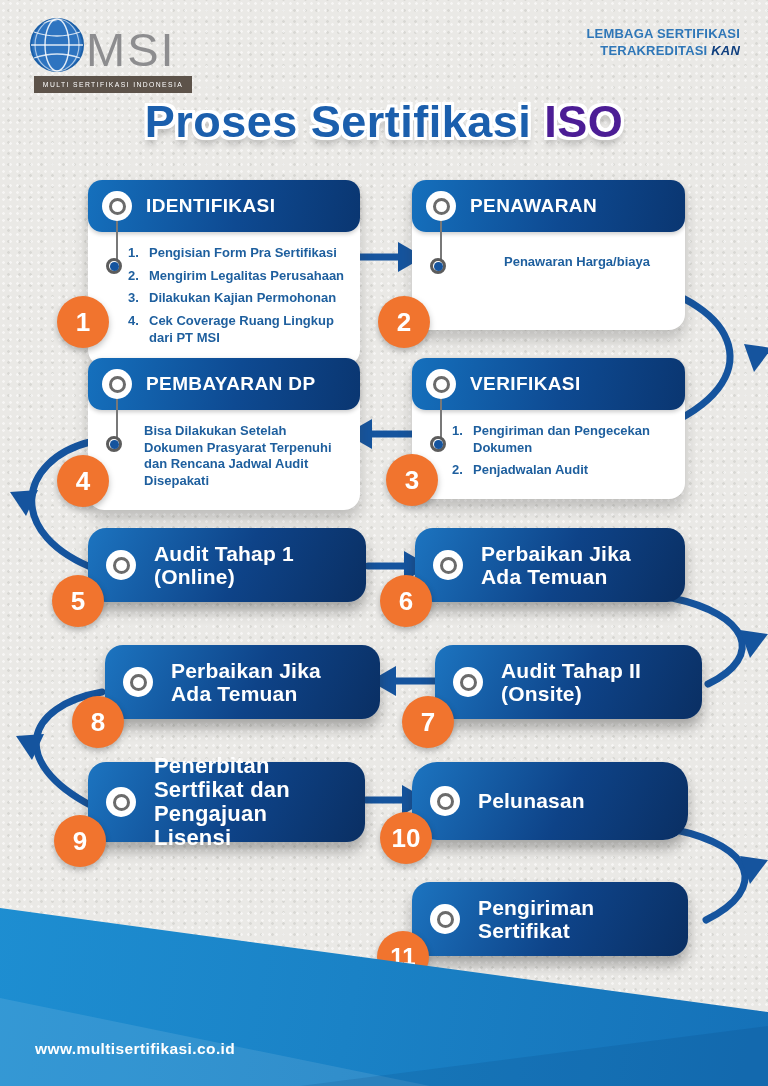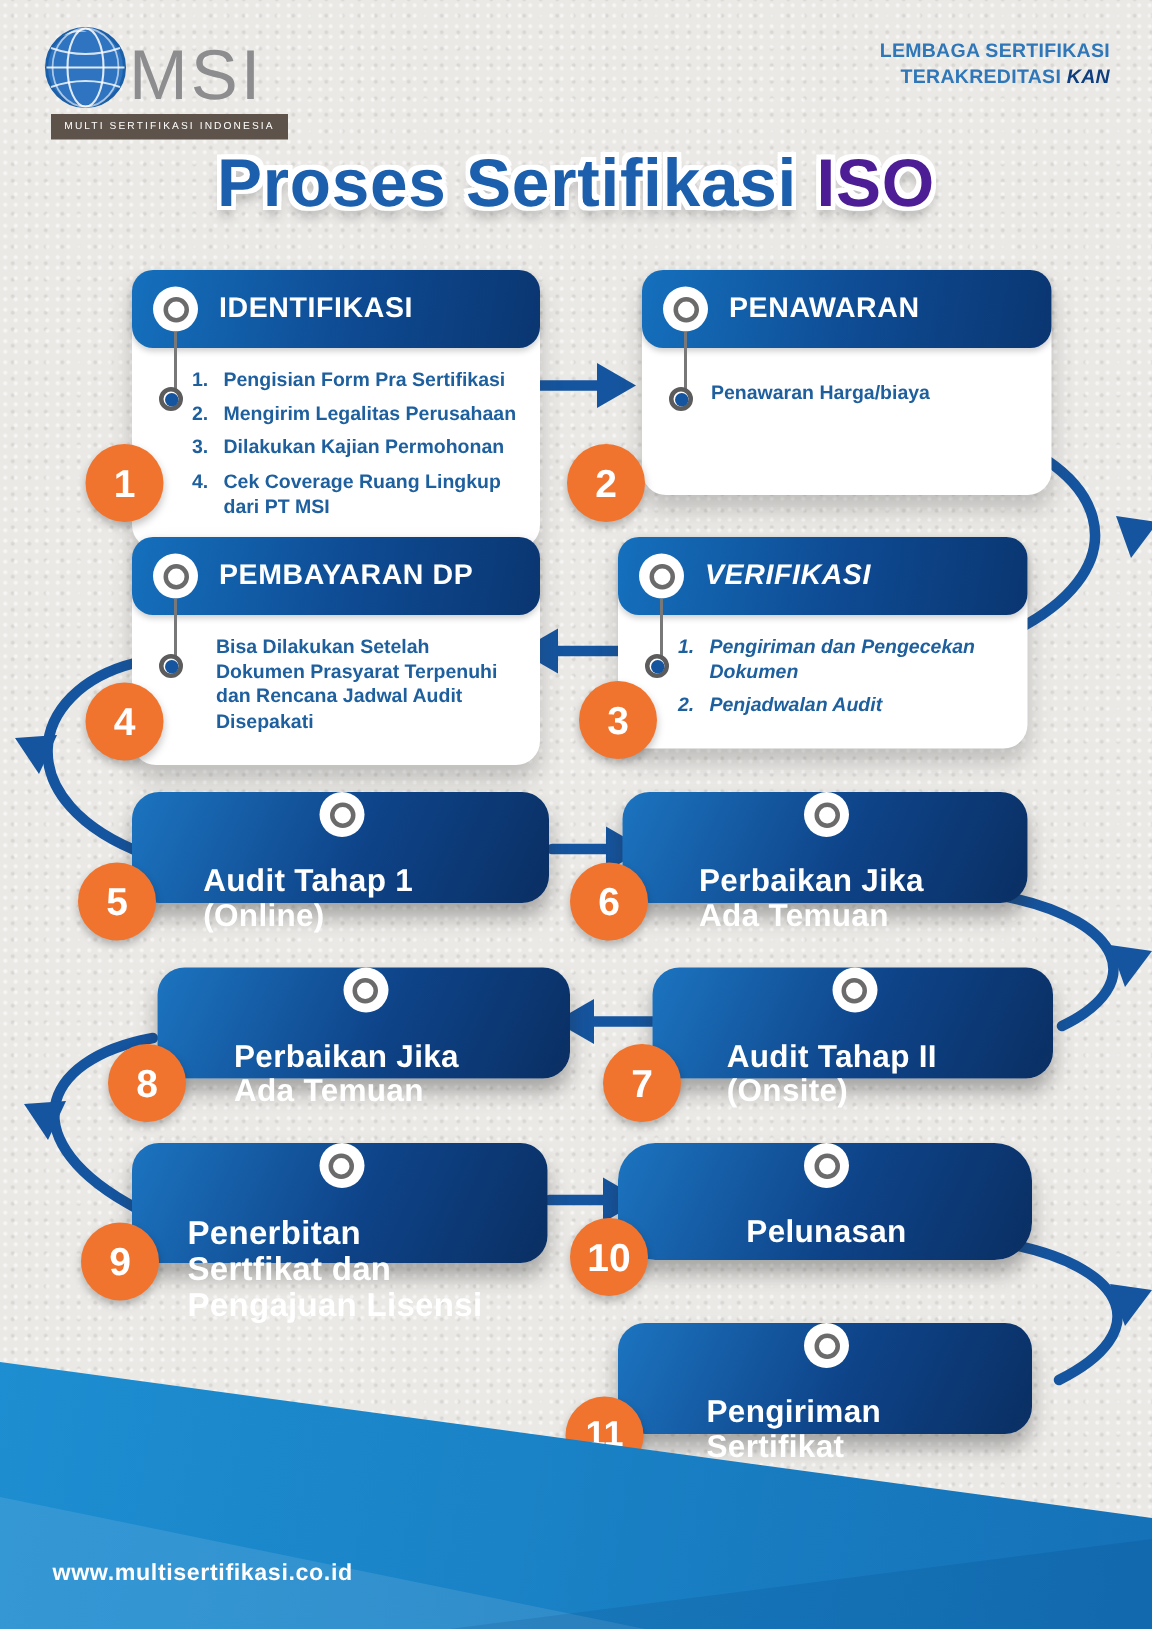--- a/index.html
+++ b/index.html
@@ -55,21 +55,21 @@
   .card-line { position:absolute; left:28px; top:41px; width:2px; height:46px; background:#787878; }
   .card-dot { position:absolute; left:18px; top:78px; width:16px; height:16px;
     border:3px solid #5c5c5c; border-radius:50%; background:#fff;
     display:flex; align-items:center; justify-content:center; }
   .card-dot .dot { width:9px; height:9px; border-radius:50%; background:#15549e; }
 
   
   .pill { position:absolute; border-radius:18px; color:#fff;
     background:linear-gradient(115deg,#1c74c0 0%,#0e4388 55%,#0a2f63 100%);
     box-shadow:0 9px 13px rgba(40,40,40,.35);
-    display:flex; align-items:center; gap:18px; padding:0 16px 0 18px;flex-direction:column; }
+    display:flex; align-items:center; gap:18px; padding:0 16px 0 18px; }
   .pill-text { font-weight:800; font-size:21px; line-height:1.1; letter-spacing:.2px; }
 
   
   .badge { position:absolute; width:52px; height:52px; border-radius:50%;
     background:#f1742e; color:#fff; font-weight:800; font-size:26px;
     display:flex; align-items:center; justify-content:center;
     box-shadow:0 3px 6px rgba(0,0,0,.25); }
 
   
   svg.connectors { position:absolute; left:0; top:0; pointer-events:none; }
@@ -164,32 +164,32 @@
         <span>Dilakukan Kajian Permohonan</span>
       </div>
     <div class="item">
       <span class="num">4.</span>
         <span>Cek Coverage Ruang Lingkup dari PT MSI</span>
       </div>
   </div>
 </div>
 <div class="badge" style="left:57px; top:296px;">1</div>
 
-<div class="card" style="left:428px; top:180px; width:273px; min-height:150px;">
+<div class="card" style="left:412px; top:180px; width:273px; min-height:150px;">
   <div class="card-header">
     <span class="ring-icon">
         <span class="inner"></span>
       </span>
     <span class="card-title">PENAWARAN</span>
   </div>
   <div class="card-line"></div>
   <div class="card-dot">
       <span class="dot"></span>
     </div>
-  <div class="card-body" style="padding-top:22px; padding-left:46px;">
+  <div class="card-body" style="padding-top:22px; padding-left:92px;">
     <div class="item">
       <span>Penawaran Harga/biaya</span>
       </div>
   </div>
 </div>
 <div class="badge" style="left:378px; top:296px;">2</div>
 
 <div class="card" style="left:88px; top:358px; width:272px; min-height:134px;">
   <div class="card-header">
     <span class="ring-icon">
@@ -202,21 +202,21 @@
       <span class="dot"></span>
     </div>
   <div class="card-body" style="padding-left:56px; padding-right:14px;">
     <div class="item">
       <span>Bisa Dilakukan Setelah Dokumen Prasyarat Terpenuhi dan Rencana Jadwal Audit Disepakati</span>
       </div>
   </div>
 </div>
 <div class="badge" style="left:57px; top:455px;">4</div>
 
-<div class="card" style="left:412px; top:358px; width:273px; min-height:130px;font-style:italic;">
+<div class="card" style="left:412px; top:358px; width:273px; min-height:130px;">
   <div class="card-header">
     <span class="ring-icon">
         <span class="inner"></span>
       </span>
     <span class="card-title">VERIFIKASI</span>
   </div>
   <div class="card-line"></div>
   <div class="card-dot">
       <span class="dot"></span>
     </div>

